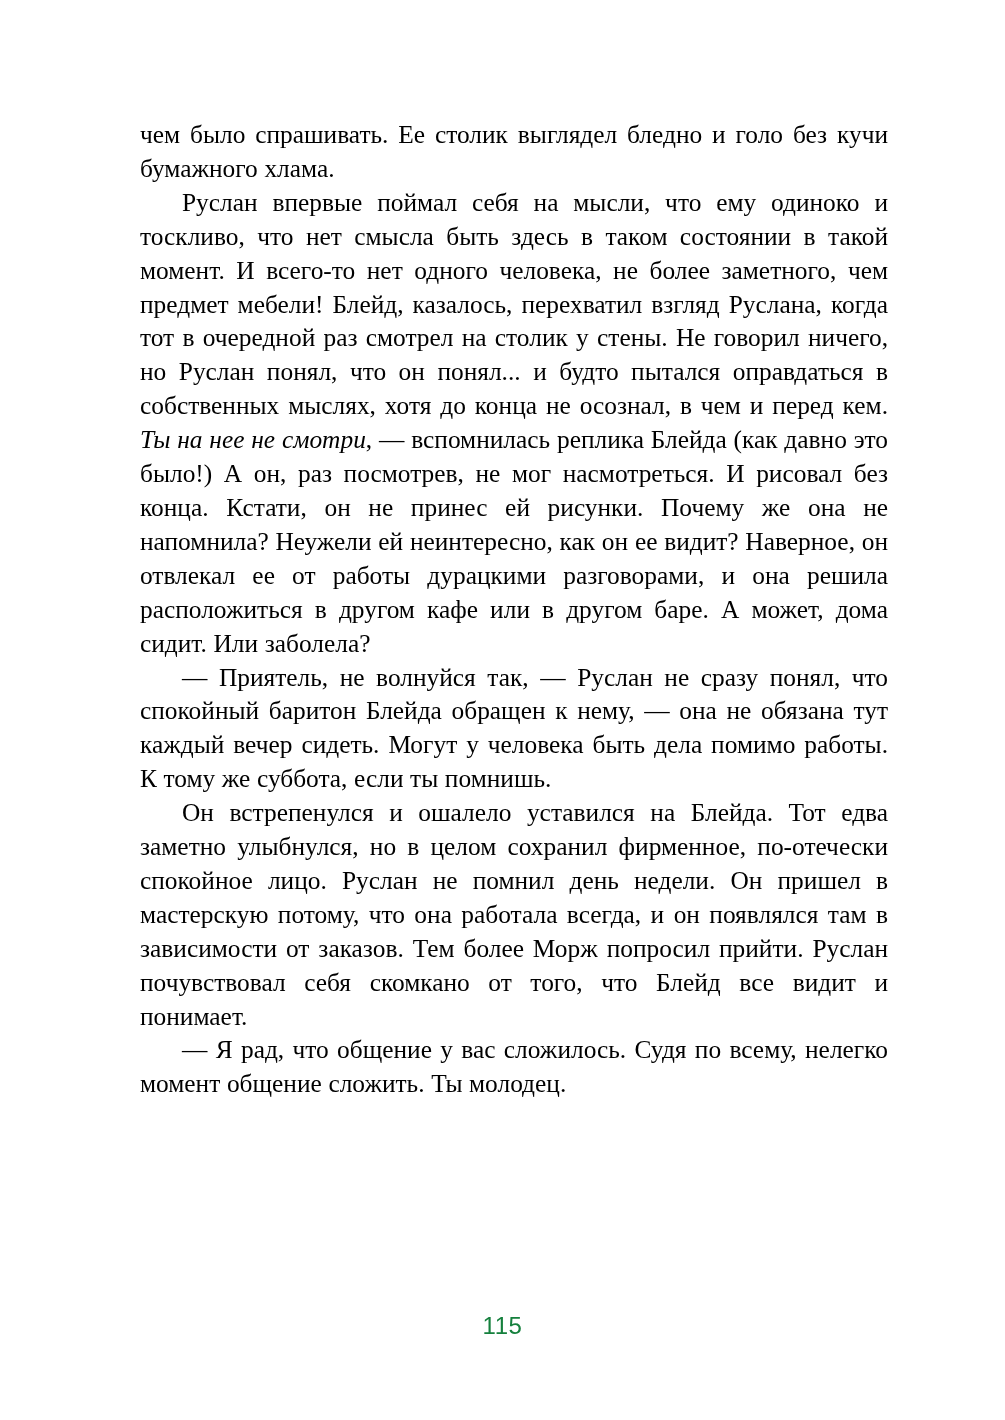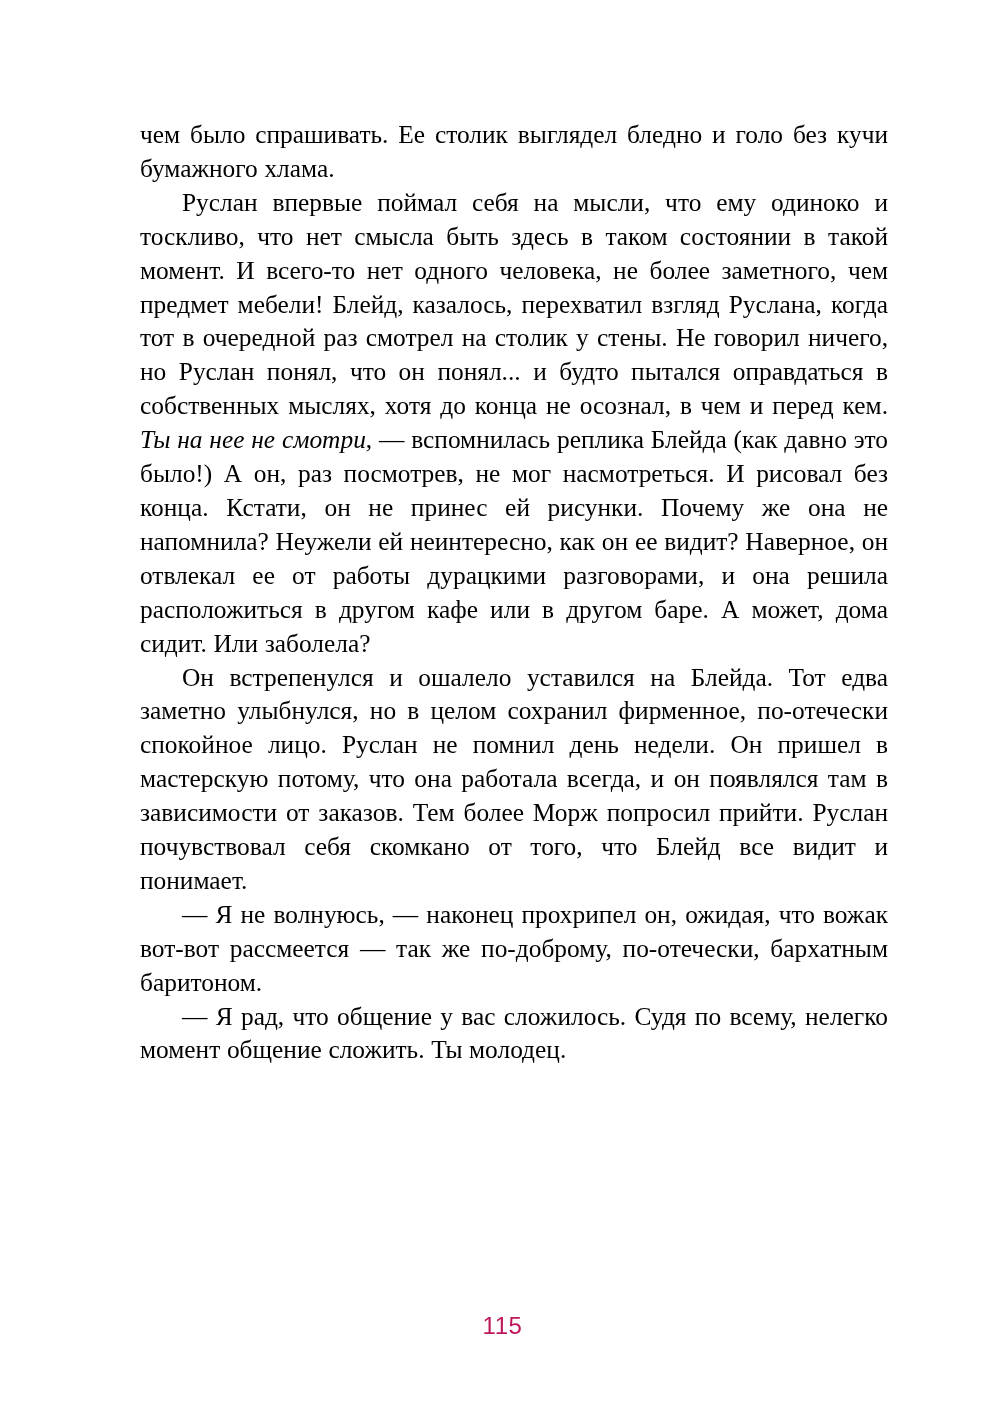--- a/index.html
+++ b/index.html
@@ -57,40 +57,40 @@
   .folio {
     position: absolute;
     left: 0;
     top: 1312px;
     width: 1005px;
     text-align: center;
     font-family: "Liberation Sans", "DejaVu Sans", sans-serif;
     font-size: 24px;
     line-height: 28px;
     letter-spacing: 0.5px;
-    color: #be185d;
+    color: #15803d;
   }
 </style>
 </head>
 <body>
 
 <div class="page">
 
   <div class="text-block">
 
     <p class="para last-line-natural" style="text-indent:0;">чем было спрашивать. Ее столик выглядел бледно и голо без кучи бумажного хлама.</p>
 
     <p class="para last-line-natural">
       <span>Руслан впервые поймал себя на мысли, что ему одиноко и тоскливо, что нет смысла быть здесь в таком состоянии в такой момент. И всего-то нет одного человека, не более заметного, чем предмет мебели! Блейд, казалось, перехватил взгляд Руслана, когда тот в очередной раз смотрел на столик у стены. Не говорил ничего, но Руслан понял, что он понял... и будто пытался оправдаться в собственных мыслях, хотя до конца не осознал, в чем и перед кем. </span><em>Ты на нее не смотри</em><span>, — вспомнилась реплика Блейда (как давно это было!) А он, раз посмотрев, не мог насмотреться. И рисовал без конца. Кстати, он не принес ей рисунки. Почему же она не напомнила? Неужели ей неинтересно, как он ее видит? Наверное, он отвлекал ее от работы дурацкими разговорами, и она решила расположиться в другом кафе или в другом баре. А может, дома сидит. Или заболела?</span>
     </p>
 
+    <p class="para last-line-natural">— Приятель, не волнуйся так, — Руслан не сразу понял, что спокойный баритон Блейда обращен к нему, — она не обязана тут каждый вечер сидеть. Могут у человека быть дела помимо работы. К тому же суббота, если ты помнишь.</p>
 
     <p class="para last-line-natural">Он встрепенулся и ошалело уставился на Блейда. Тот едва заметно улыбнулся, но в целом сохранил фирменное, по-отечески спокойное лицо. Руслан не помнил день недели. Он пришел в мастерскую потому, что она работала всегда, и он появлялся там в зависимости от заказов. Тем более Морж попросил прийти. Руслан почувствовал себя скомкано от того, что Блейд все видит и понимает.</p>
 
-    <p class="para last-line-natural">— Я не волнуюсь, — наконец прохрипел он, ожидая, что вожак вот-вот рассмеется — так же по-доброму, по-отечески, бархатным баритоном.</p>
 
 
     <p class="para last-line-natural">— Я рад, что общение у вас сложилось. Судя по всему, нелегко момент общение сложить. Ты молодец.</p>
 
   </div>
 
   <div class="folio">115</div>
 
 </div>
 

